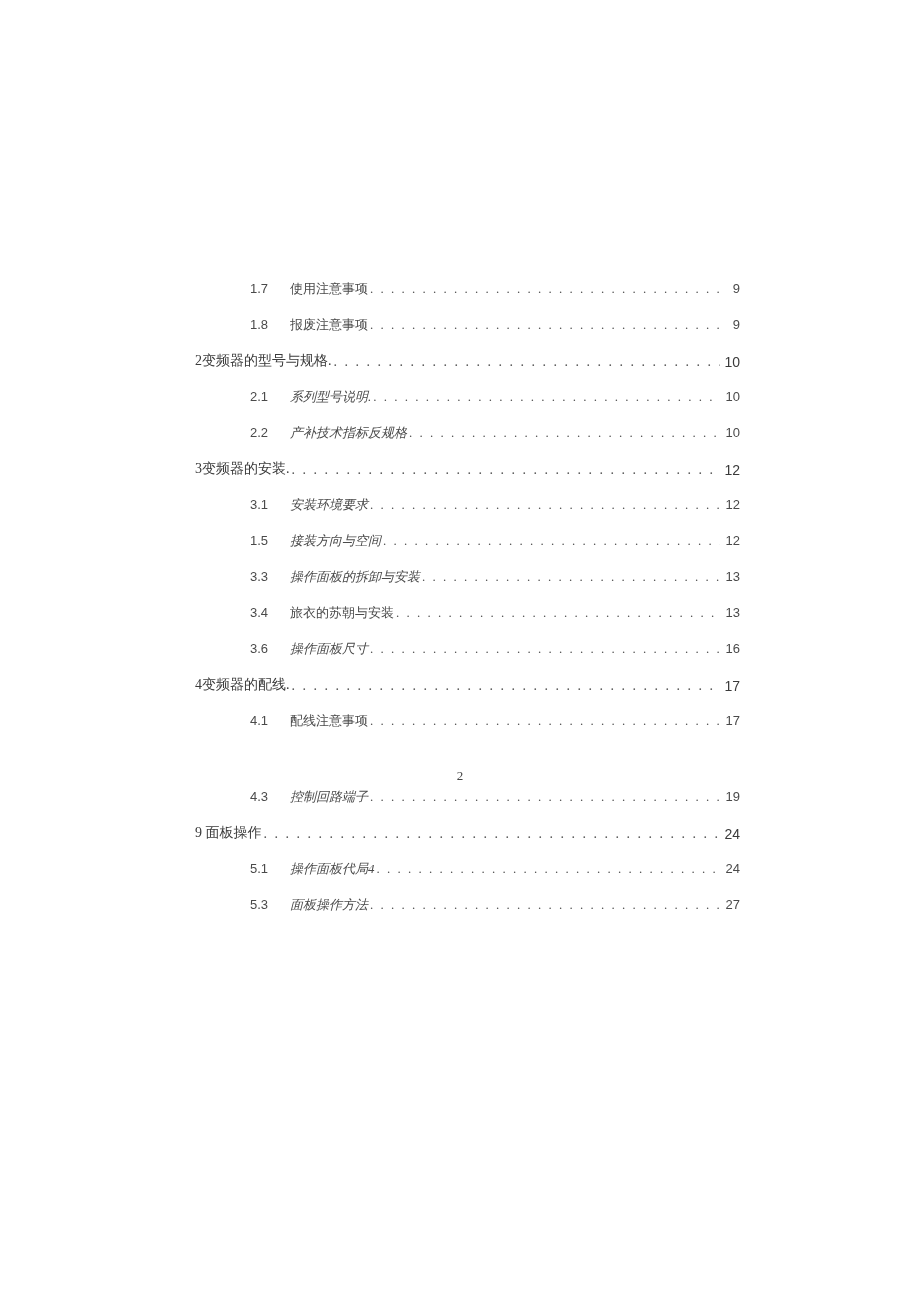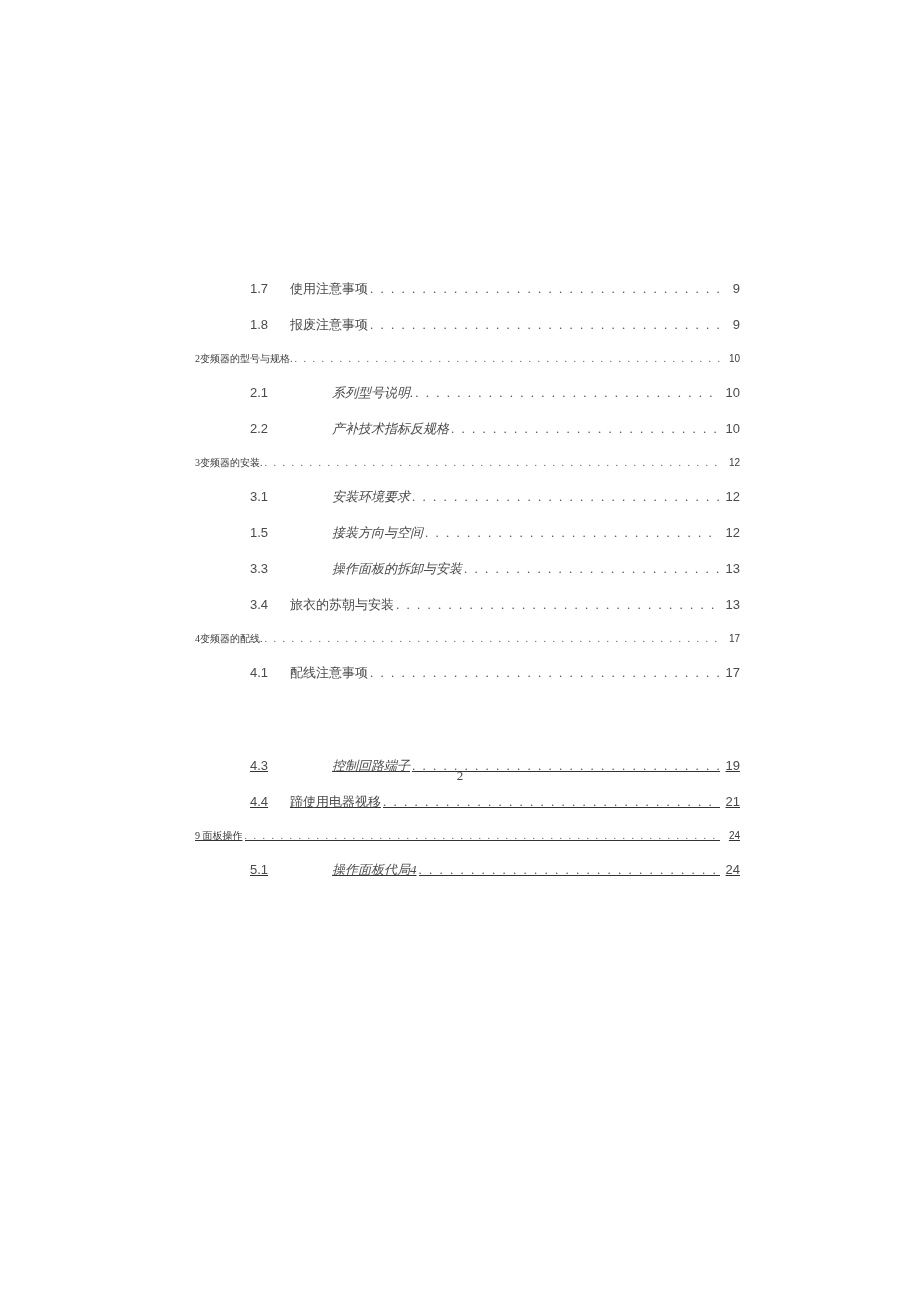--- a/index.html
+++ b/index.html
@@ -10,52 +10,53 @@
     font-family: "SimSun", "宋体", serif;
     color: #333;
     position: relative;
   }
   .page {
     position: absolute;
     left: 195px;
     width: 545px;
   }
   .page1 { top: 280px; }
-  .page2 { top: 757px; text-decoration: underline; }
+  .page2 { top: 788px; }
   .page-num {
     position: absolute;
     left: 0; right: 0;
     text-align: center;
     font-size: 13px;
     color: #444;
     top: 768px;
   }
   .toc-line {
     display: flex;
     align-items: baseline;
     font-size: 13px;
     color: #4a4a4a;
     margin-bottom: 18px;
     white-space: nowrap;
   }
   .toc-line.section {
     margin-left: 0;
-    font-size: 10px;
+    font-size: 14px;
     color: #3a3a3a;
+    align-items: flex-end;
   }
   .toc-line.sub {
     margin-left: 55px;
   }
   .toc-num {
     min-width: 30px;
     margin-right: 10px;
     font-family: Arial, sans-serif;
   }
   .toc-title { }
-  .toc-title.italic { font-style: italic; margin-left: 42px; }
+  .toc-title.italic { font-style: italic; }
   .toc-leader {
     flex: 1;
     overflow: hidden;
     letter-spacing: 2px;
     color: #555;
     margin: 0 2px;
   }
   .toc-leader::after {
     content: ". . . . . . . . . . . . . . . . . . . . . . . . . . . . . . . . . . . . . . . . . . . . . . . . . . . . . . . . . . . . . . . . . . . . . . . . . . . . . . . . . . . . . . . . . . . . . . . . . . . . . . . . . . . . . . . . . . . . . . . .";
   }
@@ -120,50 +121,56 @@
       <span class="toc-title italic">操作面板的拆卸与安装</span>
       <span class="toc-leader"></span>
       <span class="toc-page">13</span>
     </div>
     <div class="toc-line sub">
       <span class="toc-num">3.4</span>
       <span class="toc-title">旅衣的苏朝与安装</span>
       <span class="toc-leader"></span>
       <span class="toc-page">13</span>
     </div>
+    <div class="toc-line sub">
+      <span class="toc-num">3.6</span>
+      <span class="toc-title italic">操作面板尺寸</span>
+      <span class="toc-leader"></span>
+      <span class="toc-page">16</span>
+    </div>
     <div class="toc-line section">
       <span>4变频器的配线.</span>
       <span class="toc-leader"></span>
       <span class="toc-page">17</span>
     </div>
     <div class="toc-line sub">
       <span class="toc-num">4.1</span>
       <span class="toc-title">配线注意事项</span>
       <span class="toc-leader"></span>
       <span class="toc-page">17</span>
     </div>
   </div>
 <div class="page-num">2</div>
 <div class="page page2" id="page2">
     <div class="toc-line sub">
       <span class="toc-num">4.3</span>
       <span class="toc-title italic">控制回路端子</span>
       <span class="toc-leader"></span>
       <span class="toc-page">19</span>
     </div>
-    <div class="toc-line sub">
-      <span class="toc-num">4.4</span>
-      <span class="toc-title">蹄使用电器视移</span>
-      <span class="toc-leader"></span>
-      <span class="toc-page">21</span>
-    </div>
     <div class="toc-line section">
       <span>9   面板操作</span>
       <span class="toc-leader"></span>
       <span class="toc-page">24</span>
     </div>
     <div class="toc-line sub">
       <span class="toc-num">5.1</span>
       <span class="toc-title italic">操作面板代局4</span>
       <span class="toc-leader"></span>
       <span class="toc-page">24</span>
     </div>
+    <div class="toc-line sub">
+      <span class="toc-num">5.3</span>
+      <span class="toc-title italic">面板操作方法</span>
+      <span class="toc-leader"></span>
+      <span class="toc-page">27</span>
+    </div>
   </div>
 
 </body></html>

